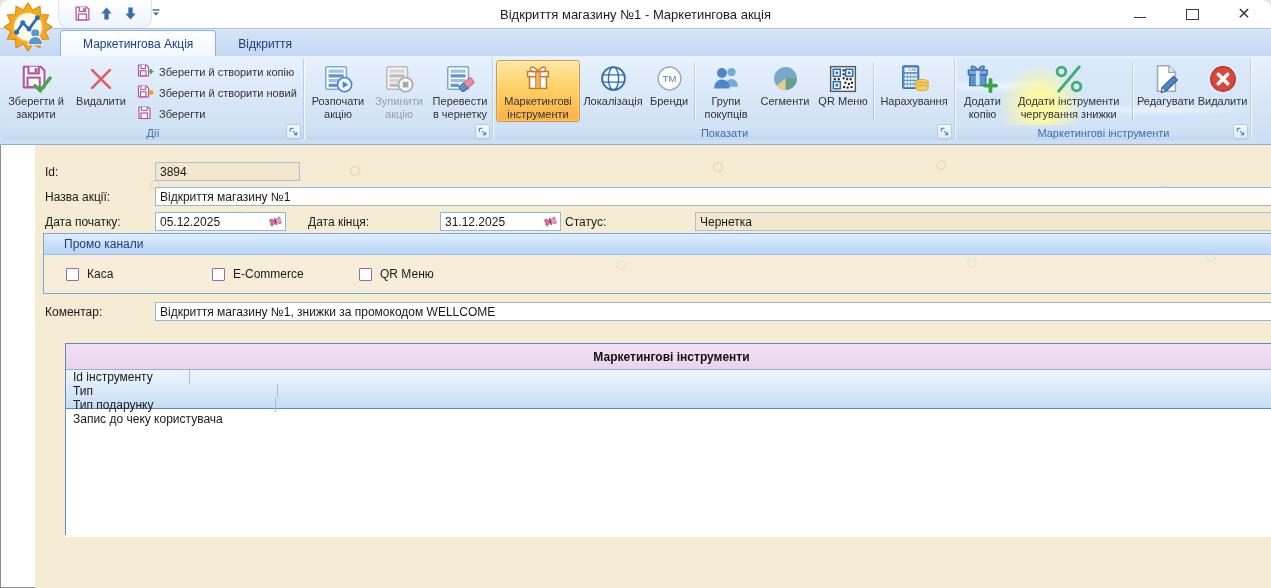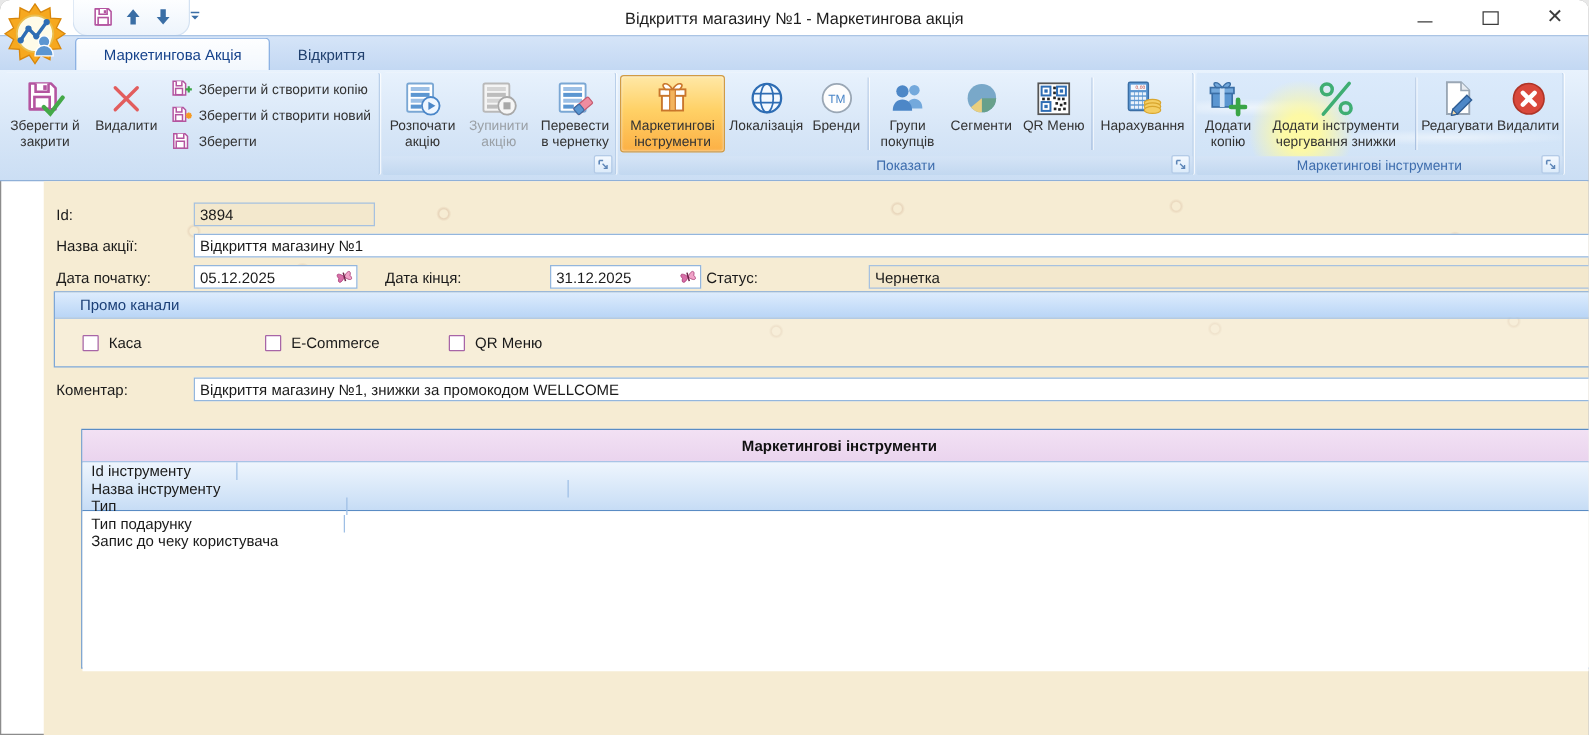--- a/index.html
+++ b/index.html
@@ -223,20 +223,29 @@
               <svg viewBox="0 0 34 34" width="17" height="17">
                 <path d="M4 4 H22 L26 8 V27 H4 Z" fill="#fff" stroke="#b455a0" stroke-width="2.4"></path>
                 <path d="M9 4 V11 H20 V4" fill="#fff" stroke="#b455a0" stroke-width="2.4"></path>
                 <rect x="8" y="16" width="13" height="11" fill="#fff" stroke="#b455a0" stroke-width="2.4"></rect>
               </svg>
             </span>
             <span>Зберегти</span>
           </div>
         </div>
       </div>
+      <div class="gband">
+        <span>Дії</span>
+        <span class="lnchr">
+          <svg viewBox="0 0 10 10" width="9" height="9">
+              <path d="M1.5 1.5 h3.5 M1.5 1.5 v3.5" stroke="#5d86b8" stroke-width="1.4" fill="none"></path>
+              <path d="M4.5 4.5 L8.5 8.5 M8.5 5.5 V8.5 H5.5" stroke="#5d86b8" stroke-width="1.2" fill="none"></path>
+            </svg>
+        </span>
+      </div>
     </div>
 
     <div class="grp" style="width:186px">
       <div class="gbody">
         <div class="bL" style="width:62px">
           <span class="ic">
             <svg viewBox="0 0 34 34" width="32" height="32">
               <rect x="4" y="4" width="22" height="24" rx="1.5" fill="#fff" stroke="#7aa7d4" stroke-width="1.6"></rect>
               <rect x="7" y="7" width="16" height="3.4" fill="#9cc0e6"></rect>
                 <rect x="7" y="12" width="16" height="3.4" fill="#5b96d1"></rect>
@@ -534,21 +543,20 @@
     </div>
 
     <span class="flabel" style="left:10px;top:160px">Коментар:</span>
     <input class="fld" style="left: 120px; top: 157px; width: 1138px;" value="Відкриття магазину №1, знижки за промокодом WELLCOME">
 
     <div class="tbl">
       <div class="tttl">Маркетингові інструменти</div>
       <div class="thead">
         <div class="th c0"></div>
         <div class="th c1">Id інструменту</div>
-        <div class="th c2">Назва інструменту</div>
         <div class="th c3">Тип</div>
         <div class="th c4">Тип подарунку</div>
         <div class="th c5">Запис до чеку користувача</div>
       </div>
       <div class="tbody"></div>
     </div>
   </div>
 
   <div class="strip">
     <div class="sand"></div>

